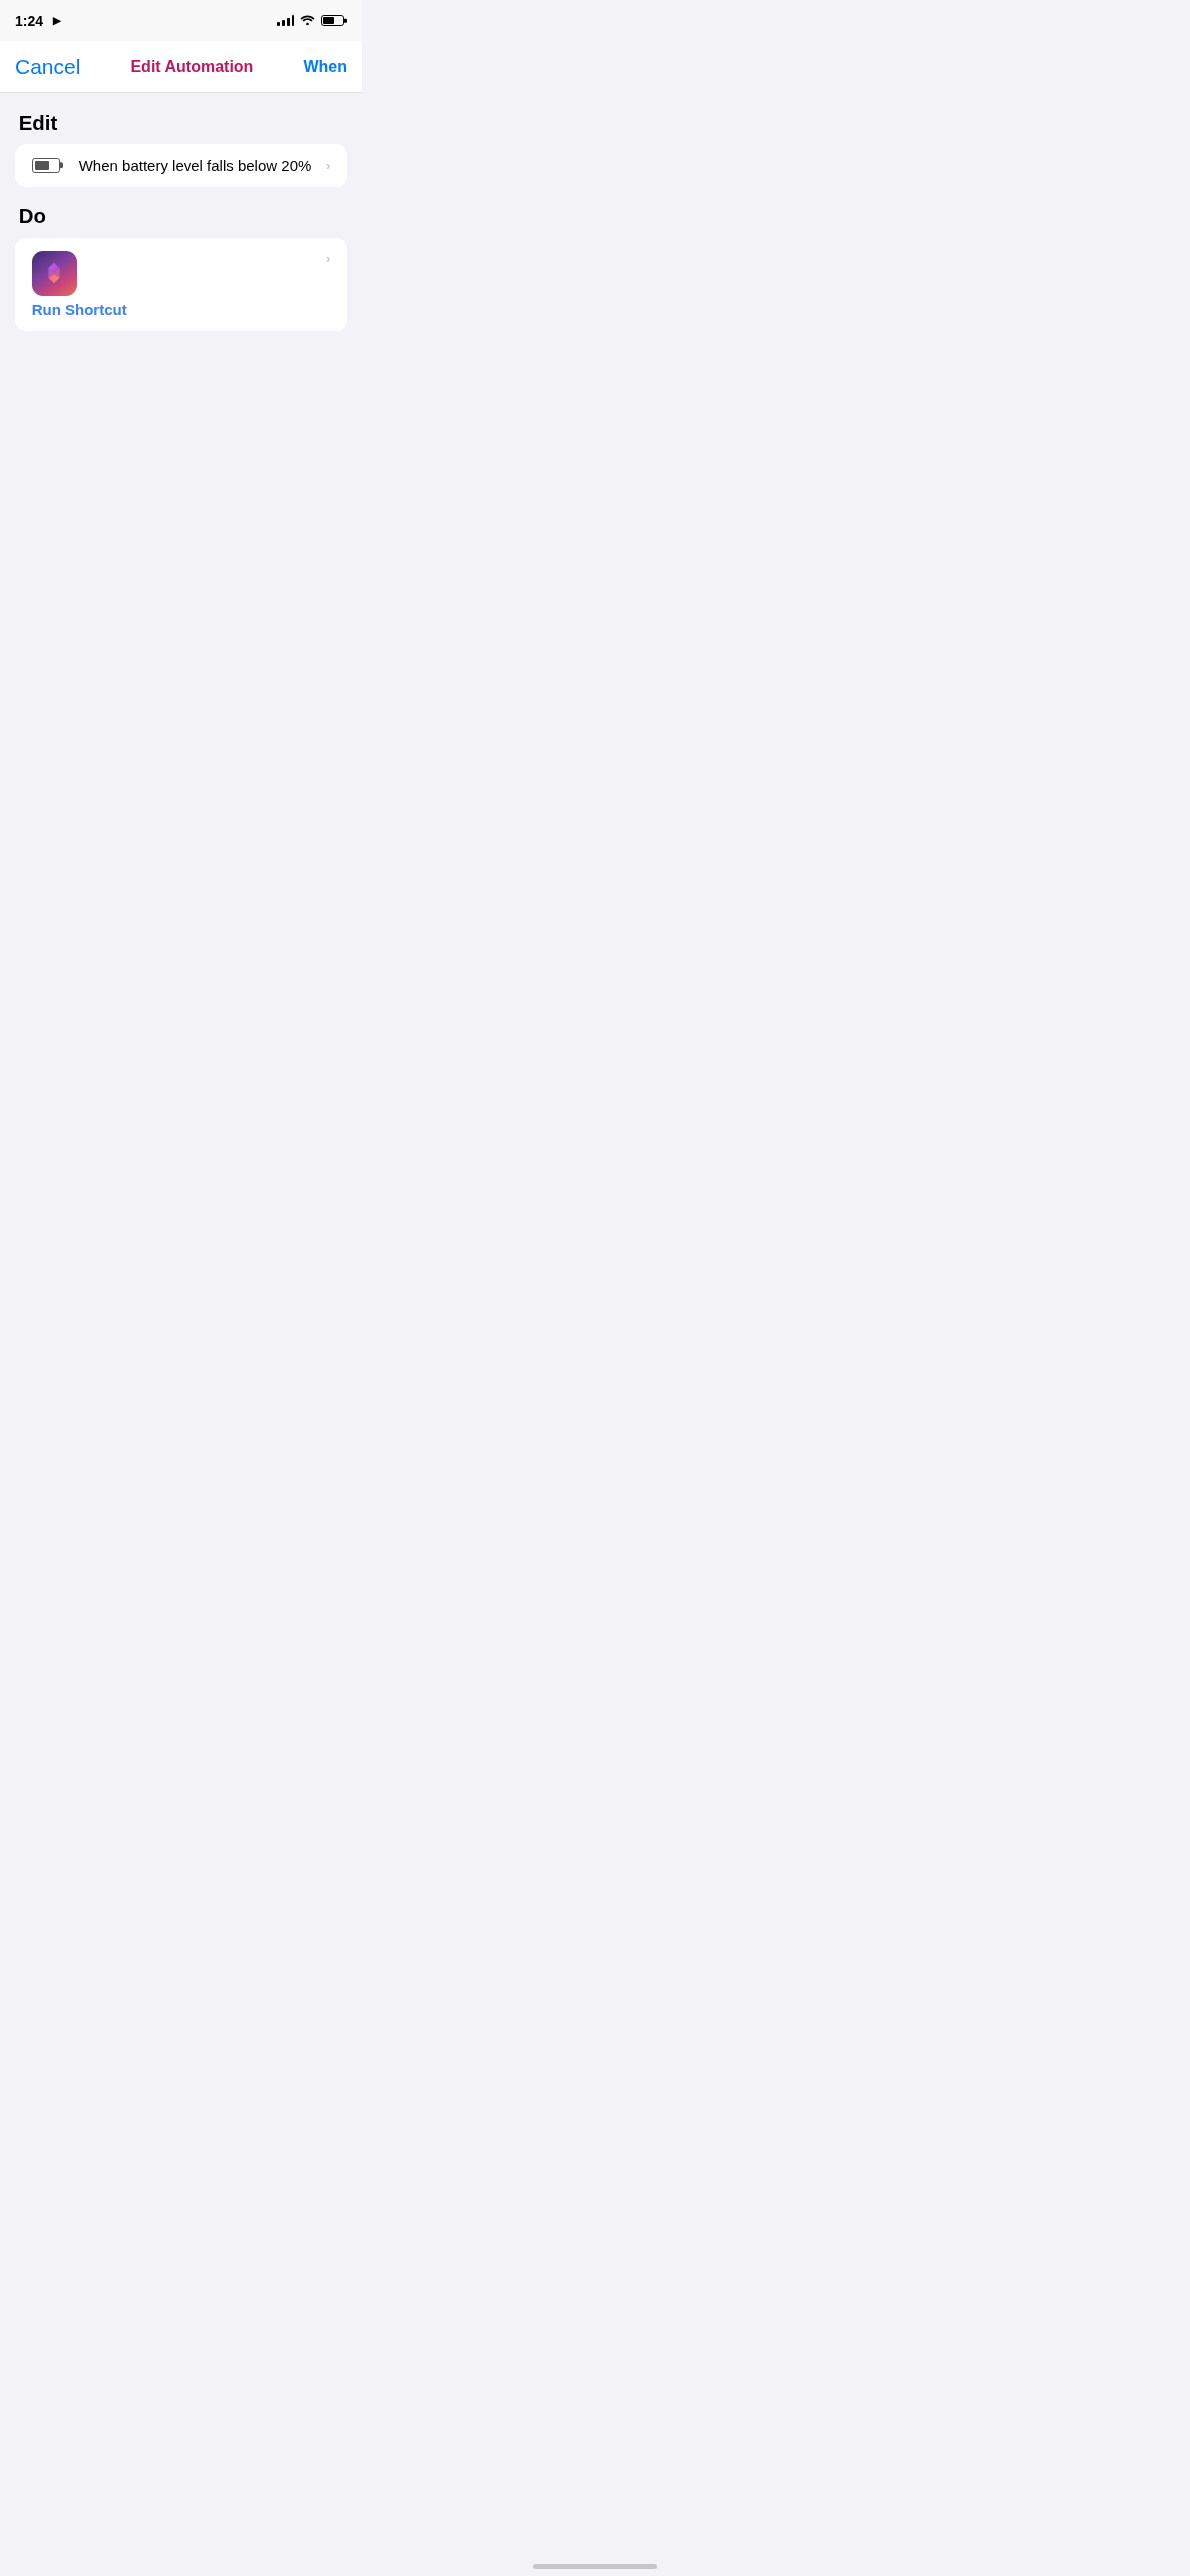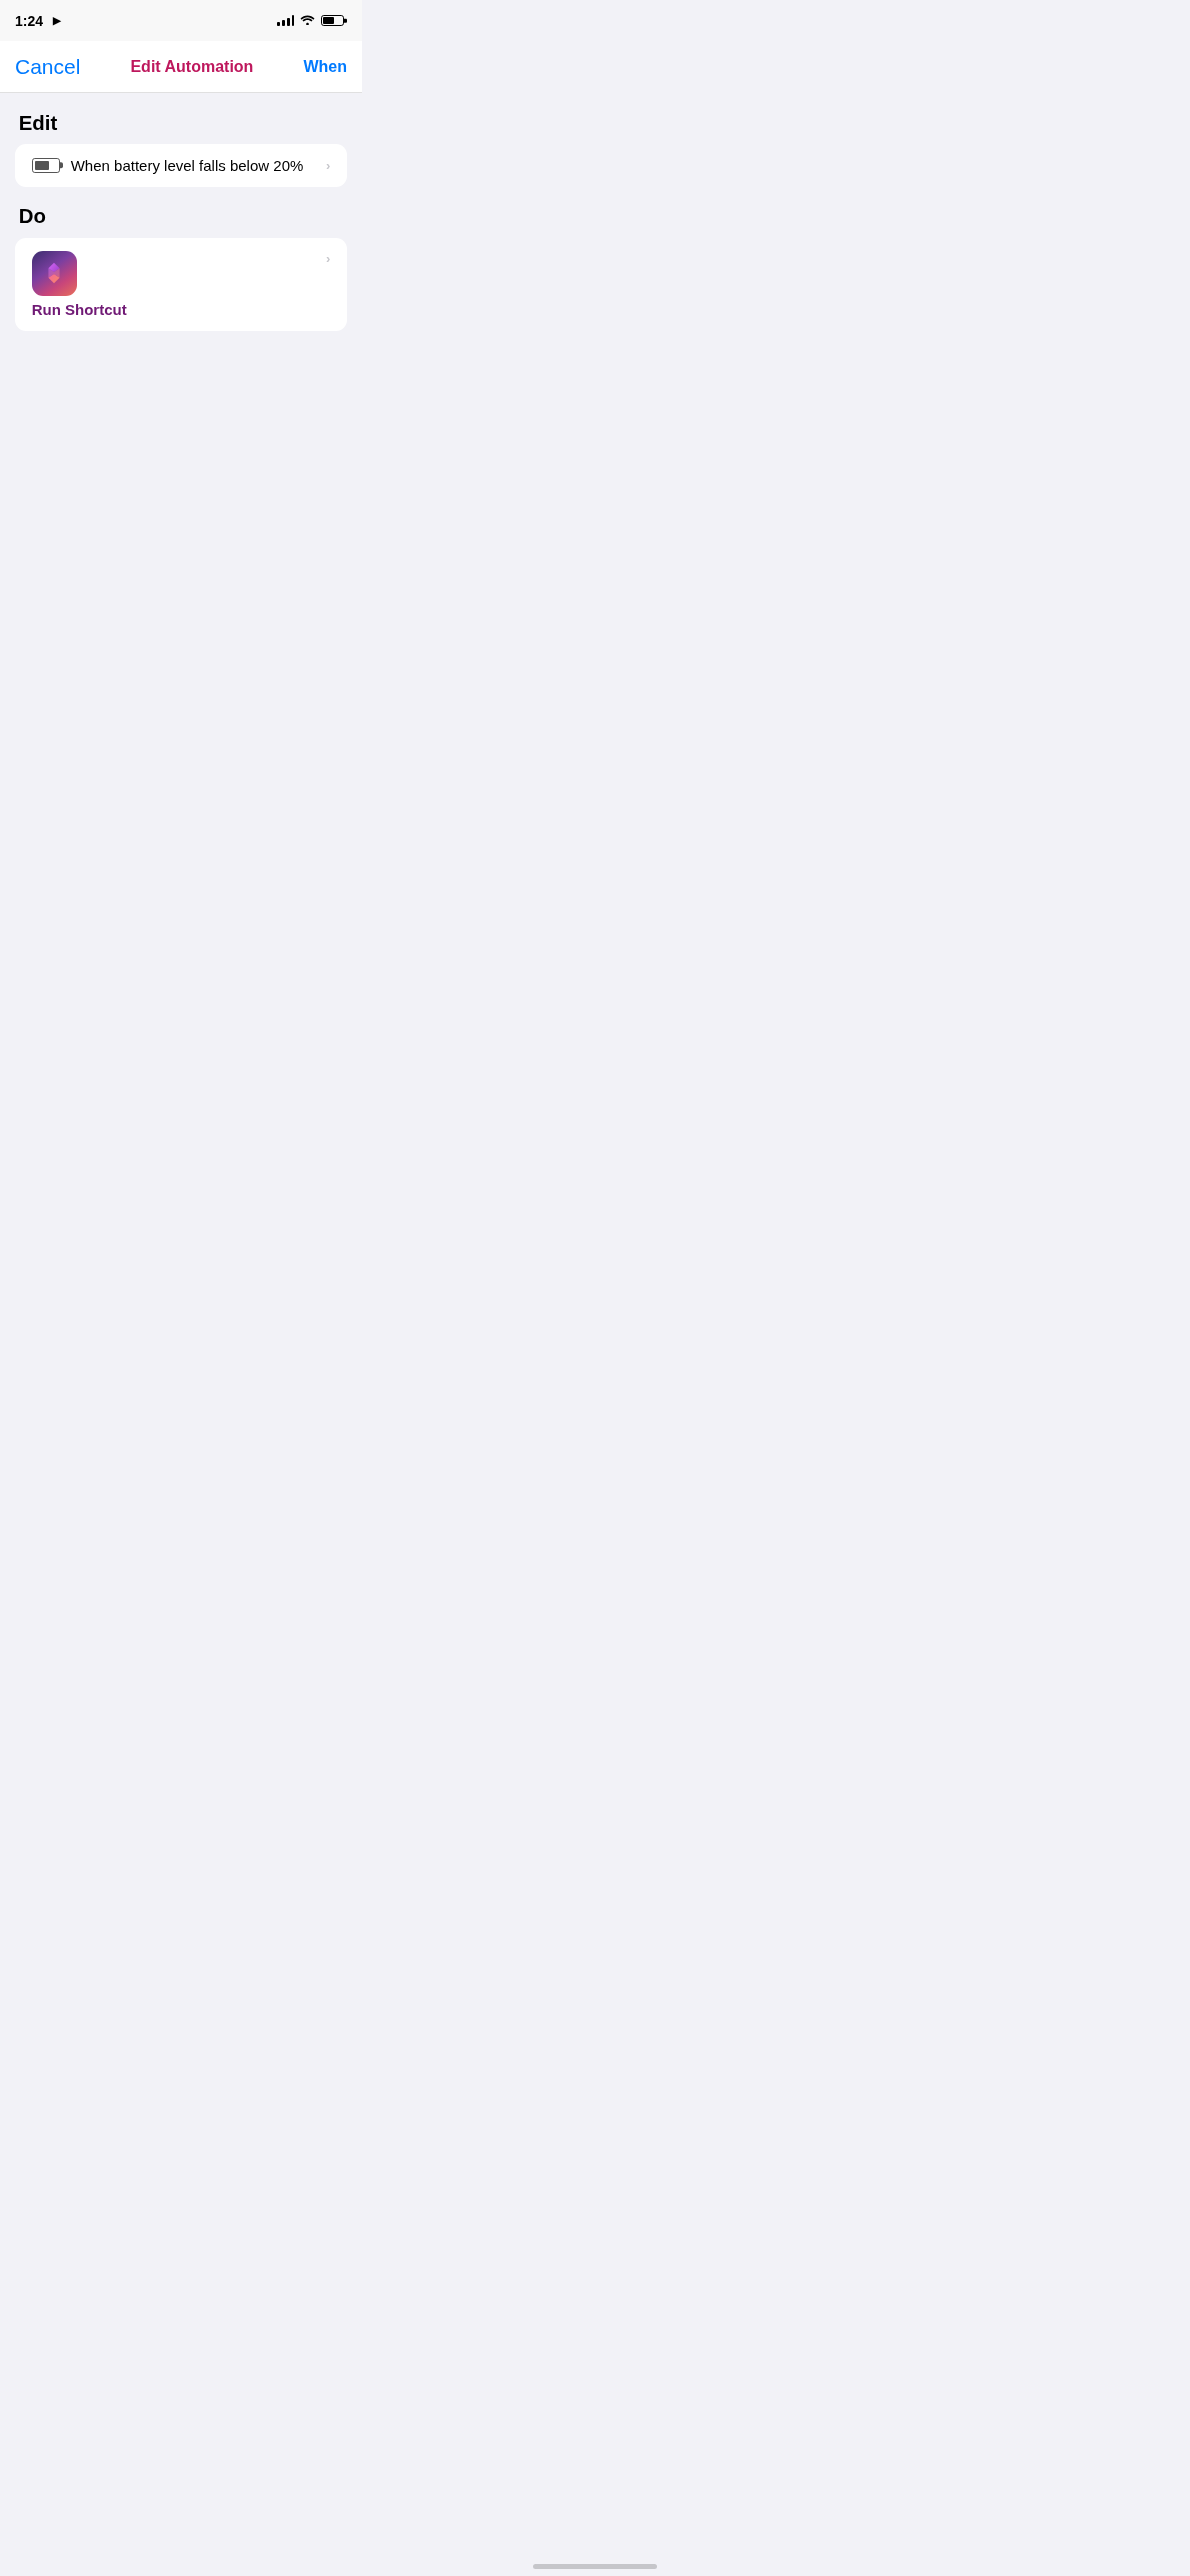--- a/index.html
+++ b/index.html
@@ -221,20 +221,21 @@
 
     .list-row-left {
       display: flex;
       align-items: center;
       gap: 11px;
     }
 
     .list-row-text {
       font-size: 15px;
       color: #000;
+      margin-left: 8px;
     }
 
     .chevron {
       color: #c7c7cc;
       font-size: 13px;
       font-weight: 600;
     }
 
     
     .battery-row-icon {
@@ -291,21 +292,21 @@
     .do-card-row-inner {
       display: flex;
       align-items: flex-start;
       justify-content: space-between;
       width: 100%;
     }
 
     .run-shortcut-label {
       font-size: 15px;
       font-weight: 700;
-      color: #701a75;
+      color: #3b82f6;
       margin-top: 5.6px;
     }
 
     
     .home-indicator {
       position: fixed;
       bottom: 7.4px;
       left: 50%;
       transform: translateX(-50%);
       width: 124px;

